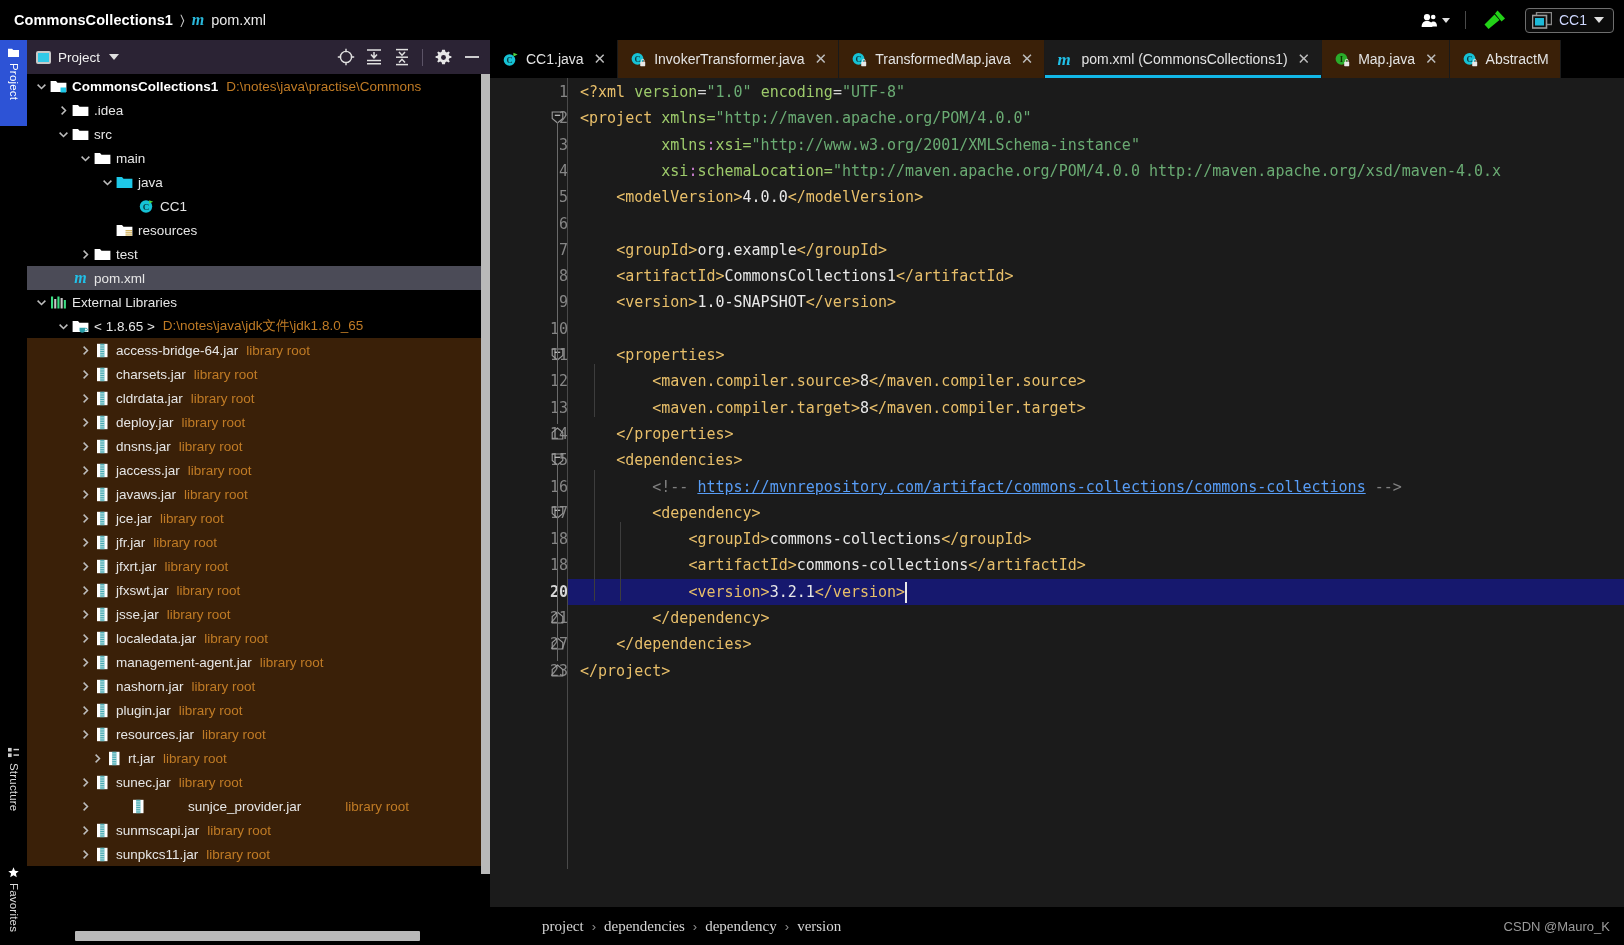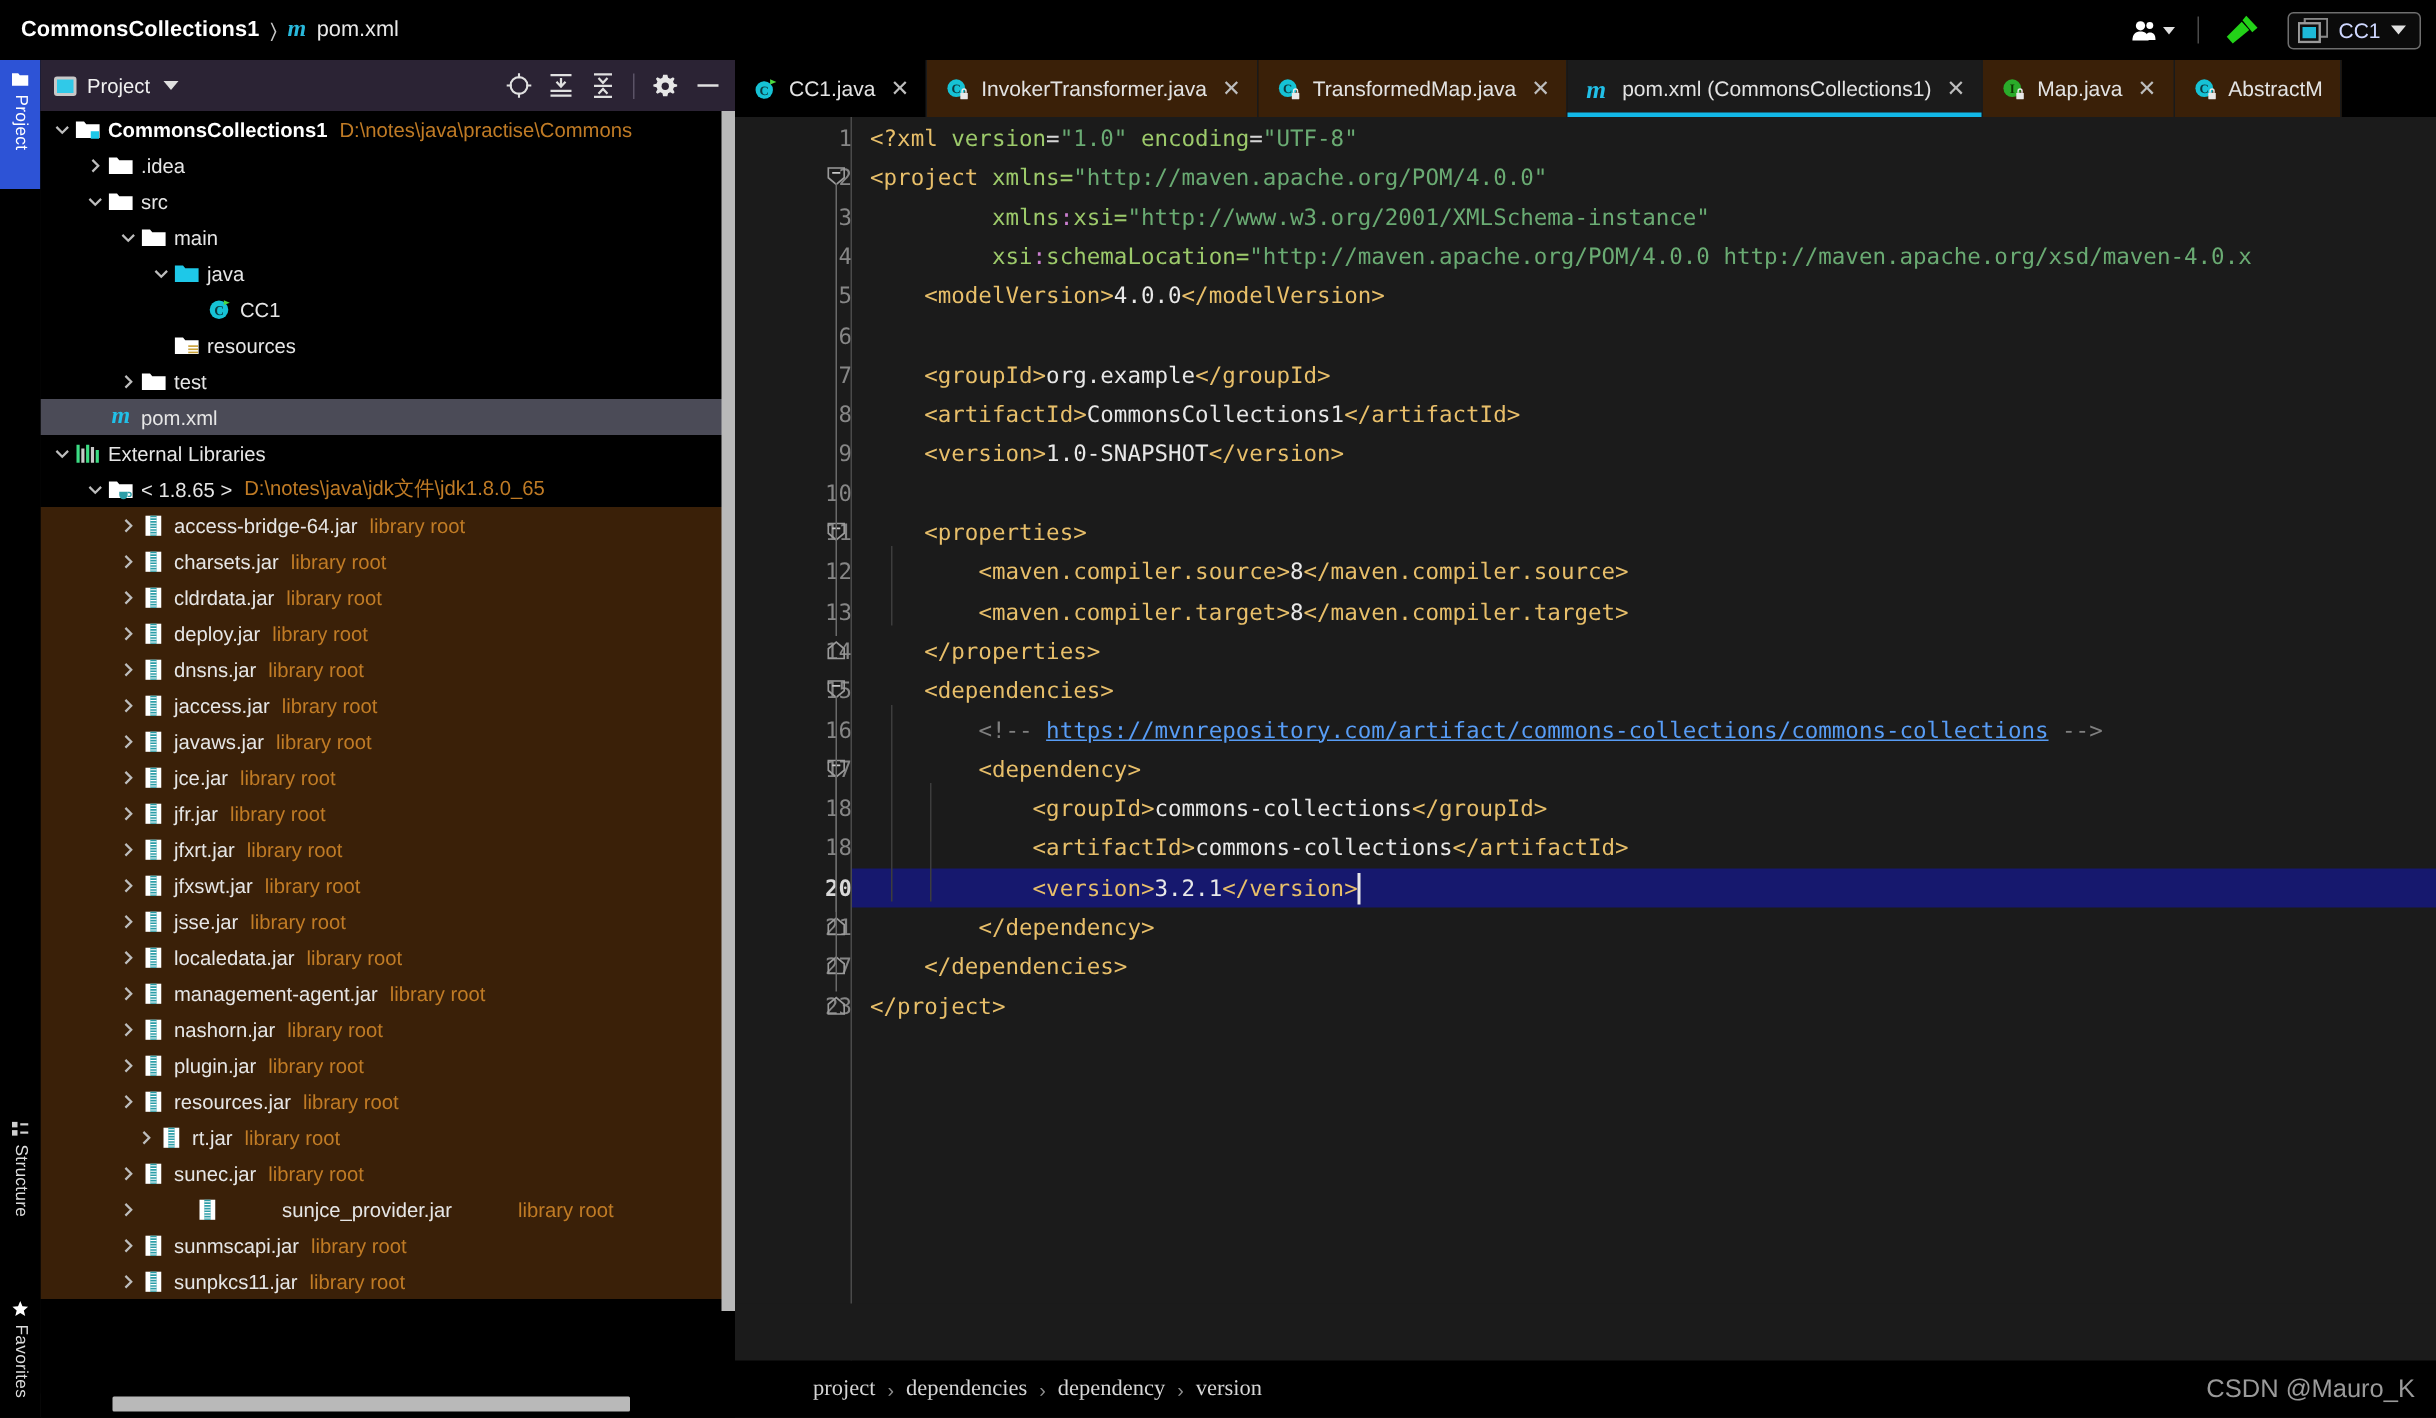--- a/index.html
+++ b/index.html
@@ -145,21 +145,21 @@
   .foldmark{position:absolute;width:13px;height:13px;left:3px;}
   .foldline{position:absolute;left:9px;width:1px;background:#6a6a6a;}
 
   
   .crumbbar{
     position:absolute;left:490px;bottom:0;width:1134px;height:38px;background:#000000;
     display:flex;align-items:center;padding-left:52px;box-sizing:border-box;
   }
   .crumb{color:#d6d6d6;font-size:15px;font-family:"Liberation Serif",serif;}
   .crumb-sep{color:#8d8d8d;font-size:13px;margin:0 8px;}
-  .watermark{margin-left:auto;padding-right:14px;color:#9a9a9a;font-size:17px;}
+  .watermark{margin-left:auto;padding-right:14px;color:#9a9a9a;font-size:13px;}
 
   .editor-bottom-bg{position:absolute;left:490px;bottom:38px;width:1134px;height:38px;background:#1b1b1b;}
 </style>
 </head>
 <body>
 
 <div id="app">
 
   <div class="titlebar">
     <div class="tb-crumbs">

